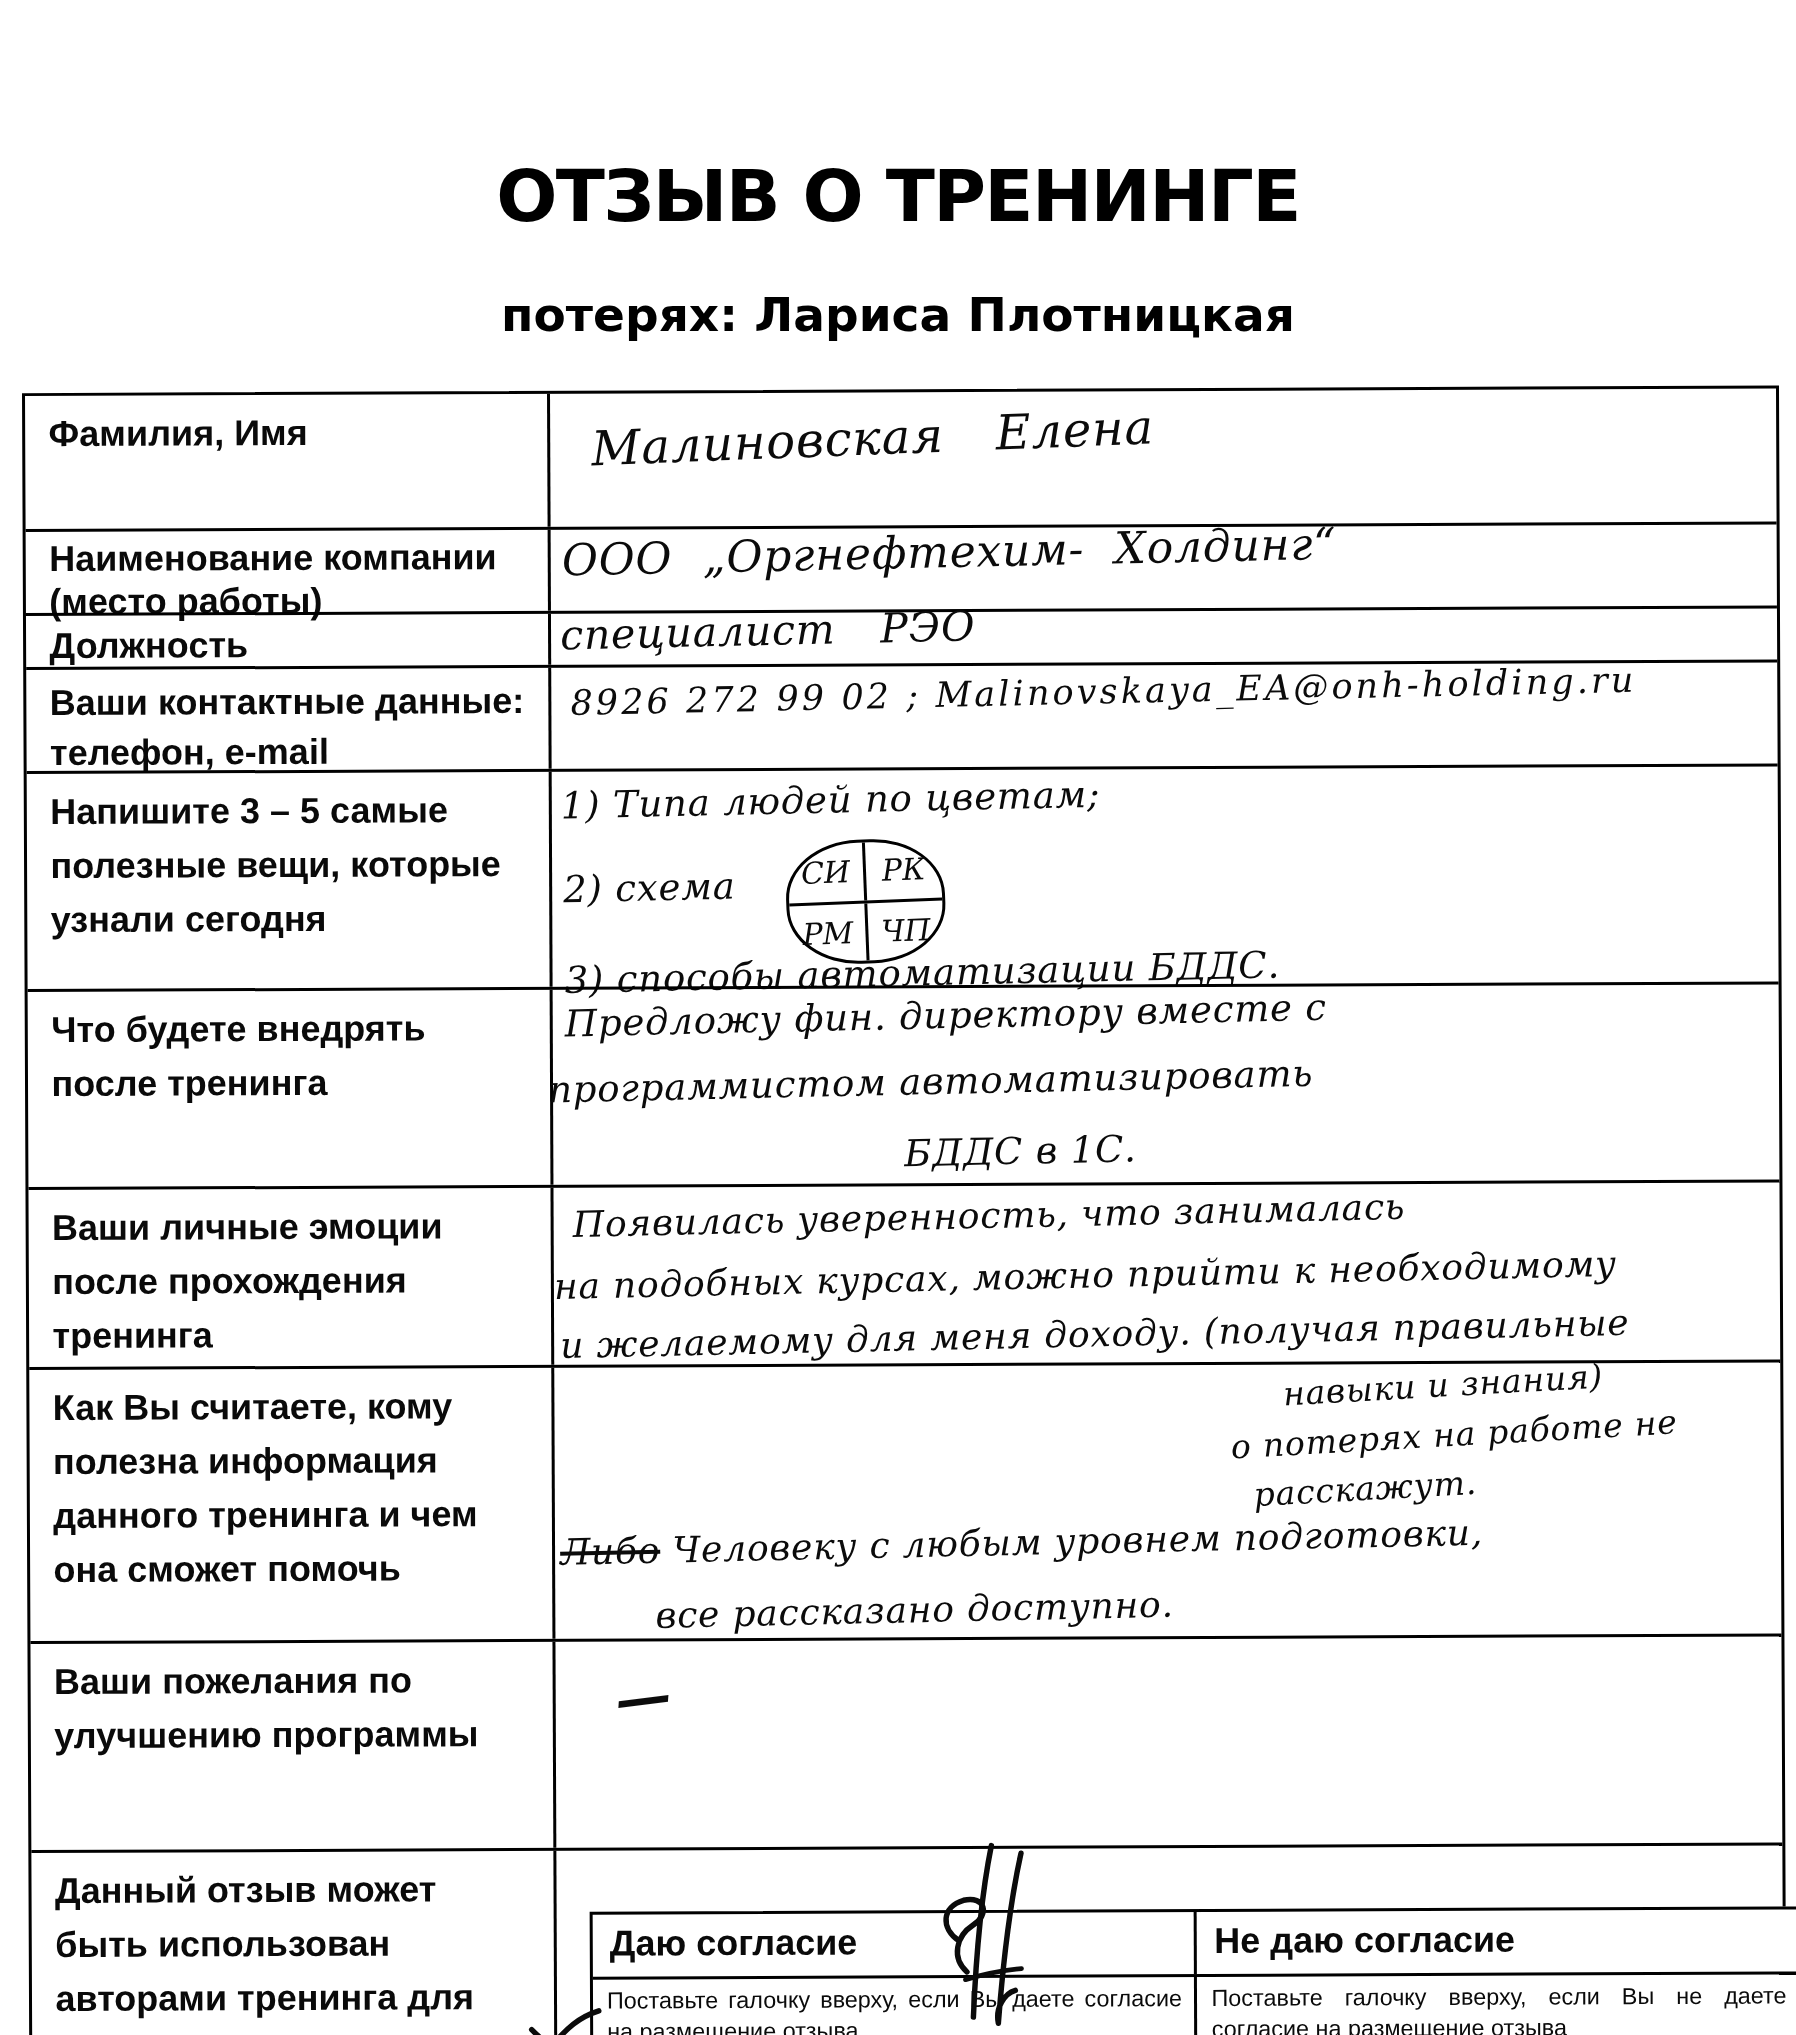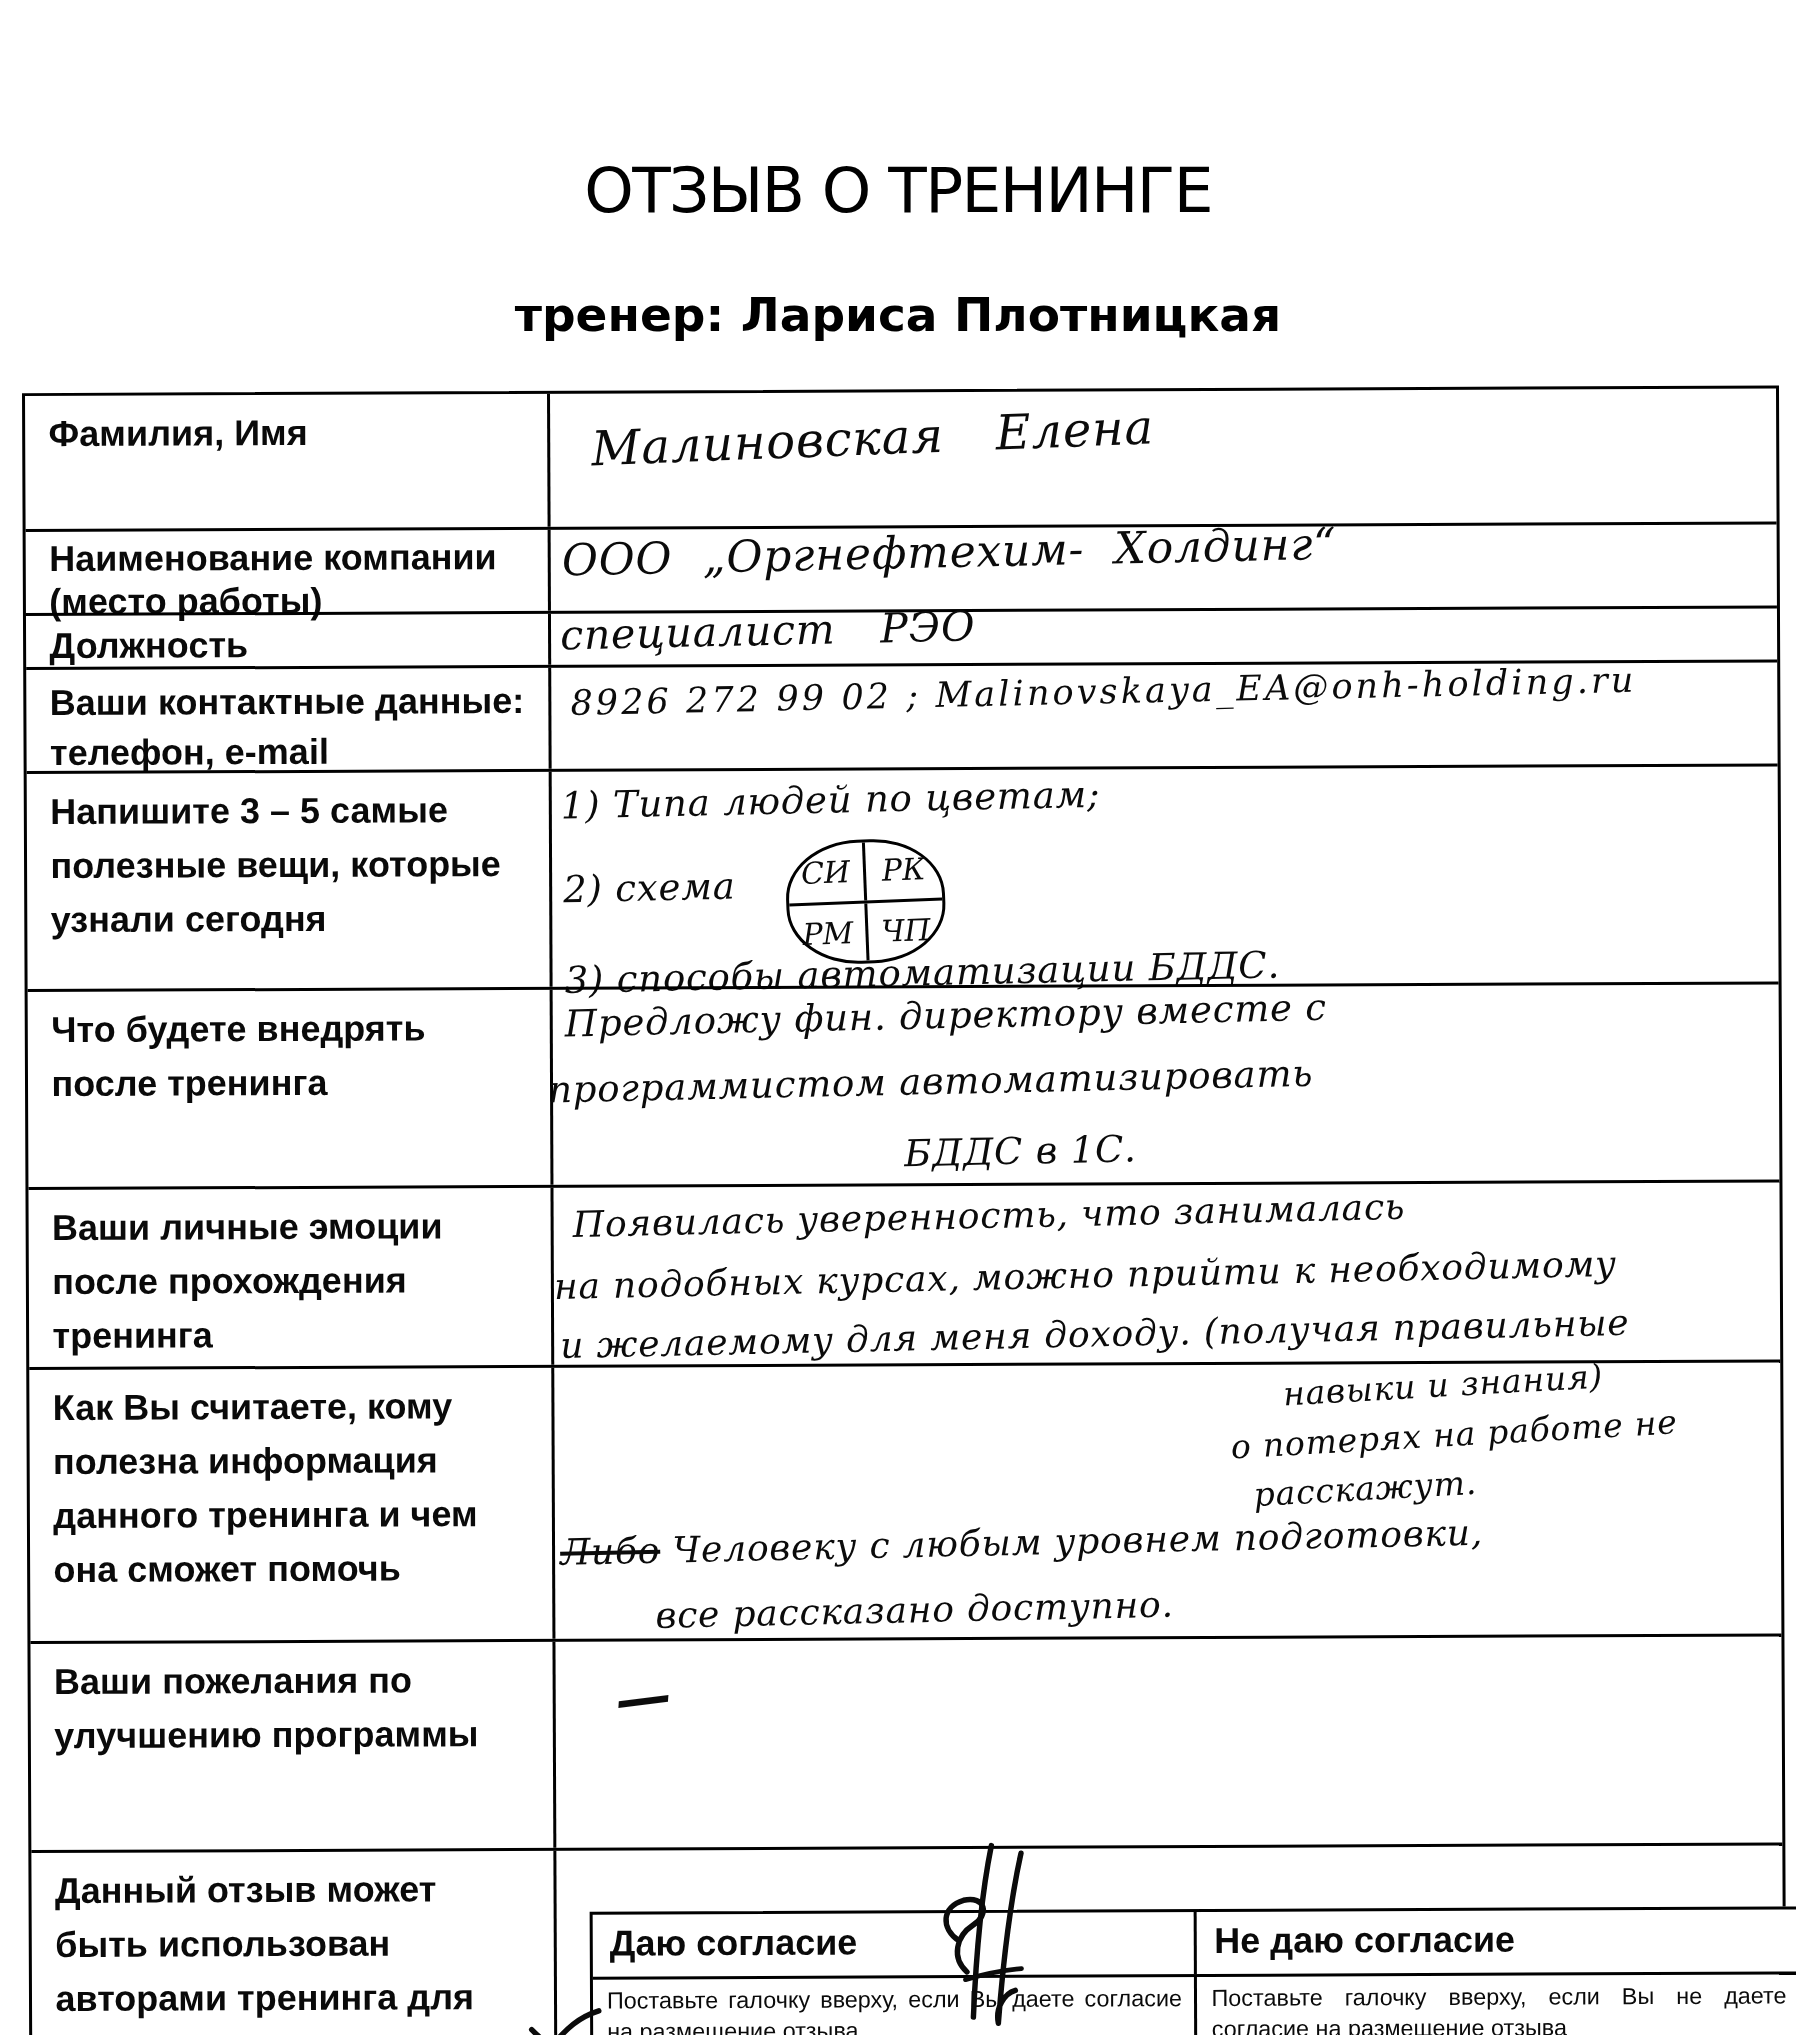--- a/index.html
+++ b/index.html
@@ -3,21 +3,21 @@
 <meta charset="utf-8">
 <style>
   html,body{margin:0;padding:0;background:#e8e8e8;}
   .page{
     position:relative; width:1796px; height:2035px; background:#ffffff;
     overflow:hidden; color:#000; font-family:"Liberation Sans", sans-serif;
   }
   .title{
     position:absolute; top:154px; left:0; width:100%;
     text-align:center; font-family:"DejaVu Sans", sans-serif;
-    font-weight:normal; font-size:63px; letter-spacing:-1.6px; color:#000;
+    font-weight:bold; font-size:72px; letter-spacing:-1.6px; color:#000;
   }
   .subtitle{
     position:absolute; top:287px; left:0; width:100%;
     text-align:center; font-family:"DejaVu Sans", sans-serif;
     font-weight:bold; font-size:47px; color:#000;
   }
   .tbl{
     position:absolute; left:22px; top:393px; width:1751px;
     border:3.9px solid #000; transform:rotate(-0.25deg); transform-origin:31px 0;
   }
@@ -72,21 +72,21 @@
   .overflow-block .hw-line{position:static; display:block; white-space:nowrap;}
   .ob-1{margin-left:55px;} .ob-2{margin-left:0;} .ob-3{margin-left:20px;}
   .bottom-check{position:absolute; left:527px; top:2006px; z-index:7;}
 </style>
 </head>
 <body>
 
 <div class="page">
 
   <div class="title">ОТЗЫВ О ТРЕНИНГЕ</div>
-  <div class="subtitle">тренер: Лариса Плотницкая</div>
+  <div class="subtitle">потерях: Лариса Плотницкая</div>
 
   <div class="tbl">
 
     <div class="row" style="height:133px;">
       <div class="lbl">Фамилия, Имя</div>
       <div class="ans">
         <div class="hw r2" style="left:41px; top:17px; font-size:48px; word-spacing:36px;">Малиновская Елена</div>
       </div>
     </div>
 

